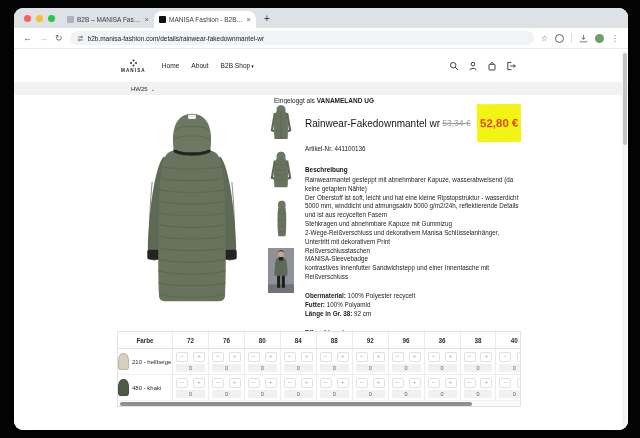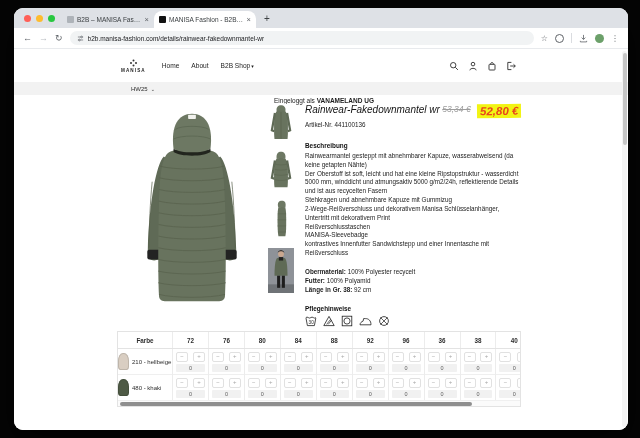--- a/index.html
+++ b/index.html
@@ -43,24 +43,24 @@
   .hdr-icons{margin-left:auto;display:flex;gap:9px;align-items:center;}
   .season-bar{height:13px;background:#f2f2f2;display:flex;align-items:center;gap:2px;padding-left:117px;font-size:6px;color:#2c2c2c;}
   .login-line{position:absolute;left:260px;top:48px;font-size:6.5px;color:#1c1c1c;}
   .login-line b{font-weight:700;}
   
   .product-section{position:absolute;left:105px;top:55px;width:402px;display:flex;}
   .main-image{width:146px;height:204px;flex:0 0 auto;}
   .thumbs{width:27px;margin-left:3px;display:flex;flex-direction:column;gap:5px;flex:0 0 auto;}
   .thumb{width:26px;background:#fff;}
   .details{flex:1;padding-left:10px;min-width:0;}
-  .title-row{display:flex;align-items:flex-start;font-style:italic;}
+  .title-row{display:flex;align-items:center;}
   .p-title{font-size:10px;color:#151515;font-weight:400;}
   .price-old{margin-left:auto;font-size:8.5px;color:#9d9d9d;text-decoration:line-through;}
-  .price-new{margin-left:6px;font-size:11.5px;font-weight:700;color:#e8451c;background:#f2f414;padding:1px 3px;transform:rotate(-.6deg);}
+  .price-new{margin-left:6px;font-size:11.5px;font-weight:700;color:#e8451c;background:#f2f414;padding:13px 3px;transform:rotate(-.6deg);}
   .article{font-size:6.3px;color:#1c1c1c;margin-top:3px;}
   .desc-heading{font-size:6.4px;font-weight:700;color:#111;margin-top:14px;}
   .desc-lines{margin-top:3px;}
   .desc-line{font-size:6.3px;color:#1c1c1c;line-height:1.4;}
   .specs{margin-top:9px;}
   .spec-line{font-size:6.3px;color:#1c1c1c;line-height:1.45;}
   .spec-line b{font-weight:700;}
   .care-heading{font-size:6.4px;font-weight:700;color:#111;margin-top:11px;}
   .care-icons{display:flex;gap:6px;margin-top:3px;align-items:center;}
   

